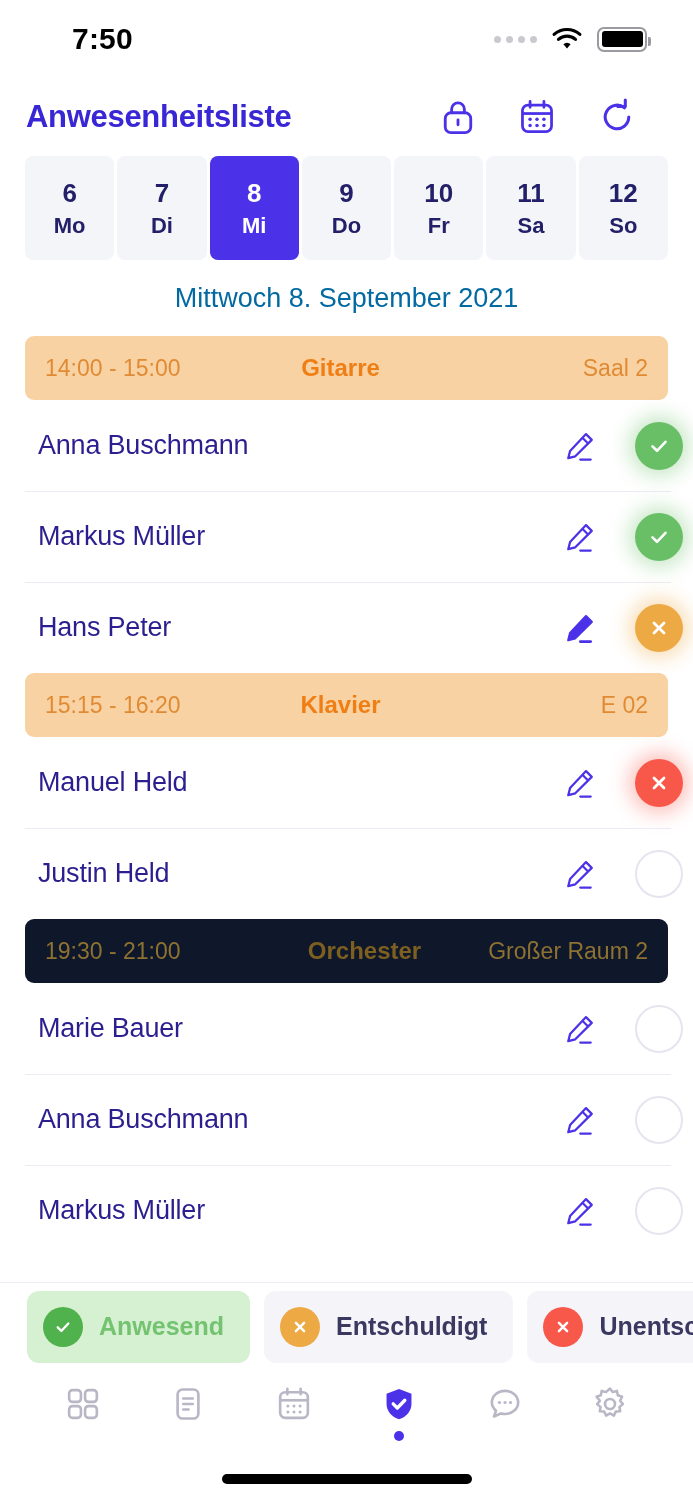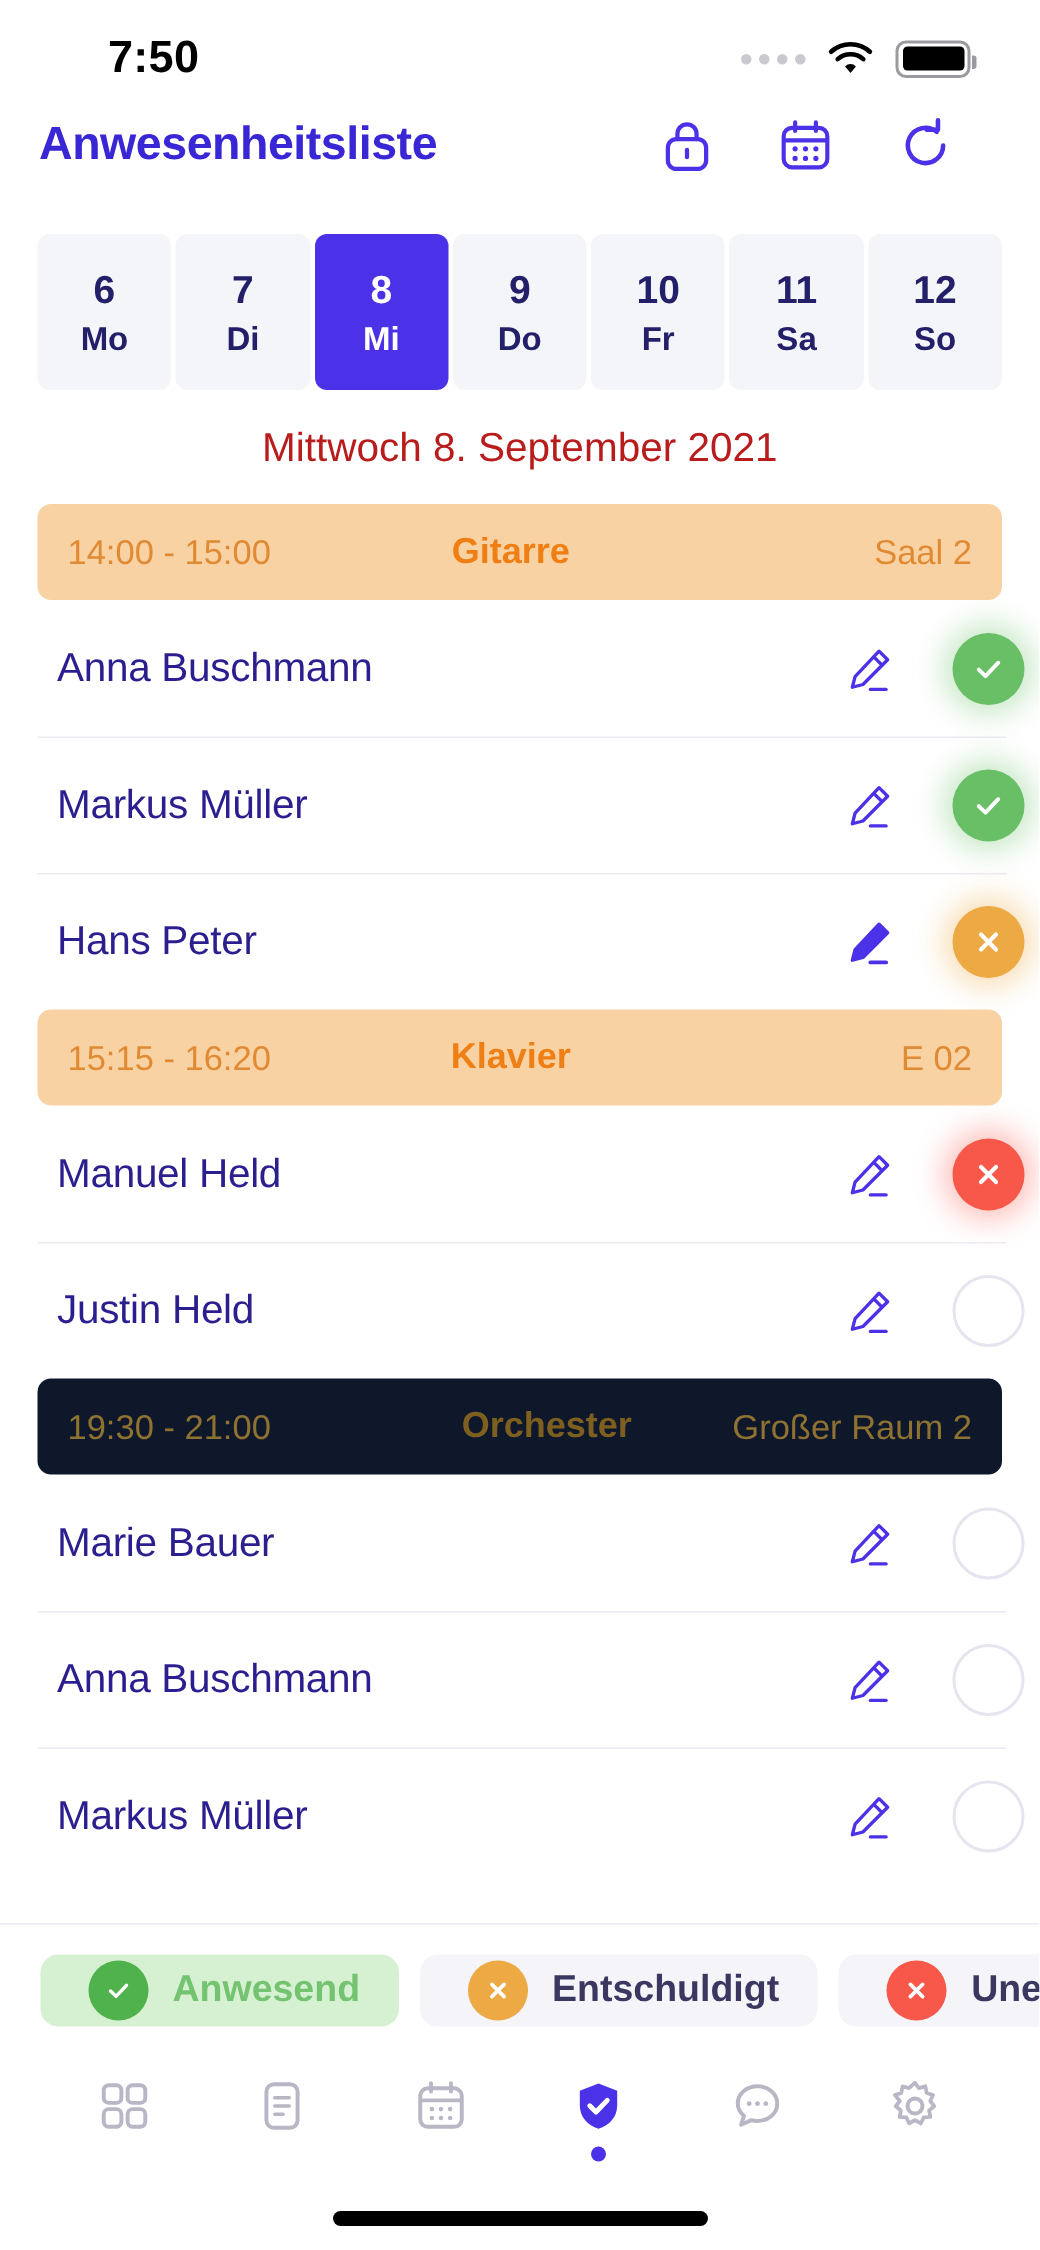--- a/index.html
+++ b/index.html
@@ -48,21 +48,21 @@
     right: -6px; top: 8px;
     width: 3px; height: 9px;
     background: #9a9aa0; border-radius: 0 2px 2px 0;
   }
   .battery i { display: block; height: 100%; width: 100%; background: #000; border-radius: 3px; }
 
   
   .appbar {
     flex: 0 0 78px;
     display: flex;
-    align-items: flex-start;
+    align-items: center;
     justify-content: space-between;
     padding: 0 42px 0 26px;
   }
   .app-title {
     font-size: 31px;
     font-weight: 700;
     color: #3926d4;
     letter-spacing: -.3px;
   }
   .appbar-actions { display: flex; align-items: center; gap: 44px; padding-right: 16px;}
@@ -92,21 +92,21 @@
   .day.sel { background: #4b32e8; }
   .day.sel .dnum, .day.sel .dname { color: #fff; }
 
   
   .datecaption {
     flex: 0 0 76px;
     display: flex;
     align-items: center;
     justify-content: center;
     font-size: 27px;
-    color: #b91c1c;
+    color: #0369a1;
     font-weight: 400;
   }
 
   
   .list {
     flex: 1 1 auto;
     overflow: hidden;
     position: relative;
   }
   .lesson-head {
@@ -179,26 +179,26 @@
   .legend {
     flex: 0 0 88px;
     border-top: 1px solid #eceaf2;
     display: flex;
     align-items: center;
     gap: 14px;
     padding: 0 0 0 27px;
     overflow: hidden;
   }
   .chip {
-    height: 48px;
+    height: 72px;
     border-radius: 12px;
     display: flex;
     align-items: center;
     gap: 16px;
-    padding: 0 26px 0 32px;
+    padding: 0 26px 0 16px;
     background: #f4f4f9;
     flex: 0 0 auto;
     cursor: pointer;
     white-space: nowrap;
   }
   .chip .cdot {
     width: 40px; height: 40px; border-radius: 50%;
     display: flex; align-items: center; justify-content: center;
     flex: 0 0 40px;
   }

